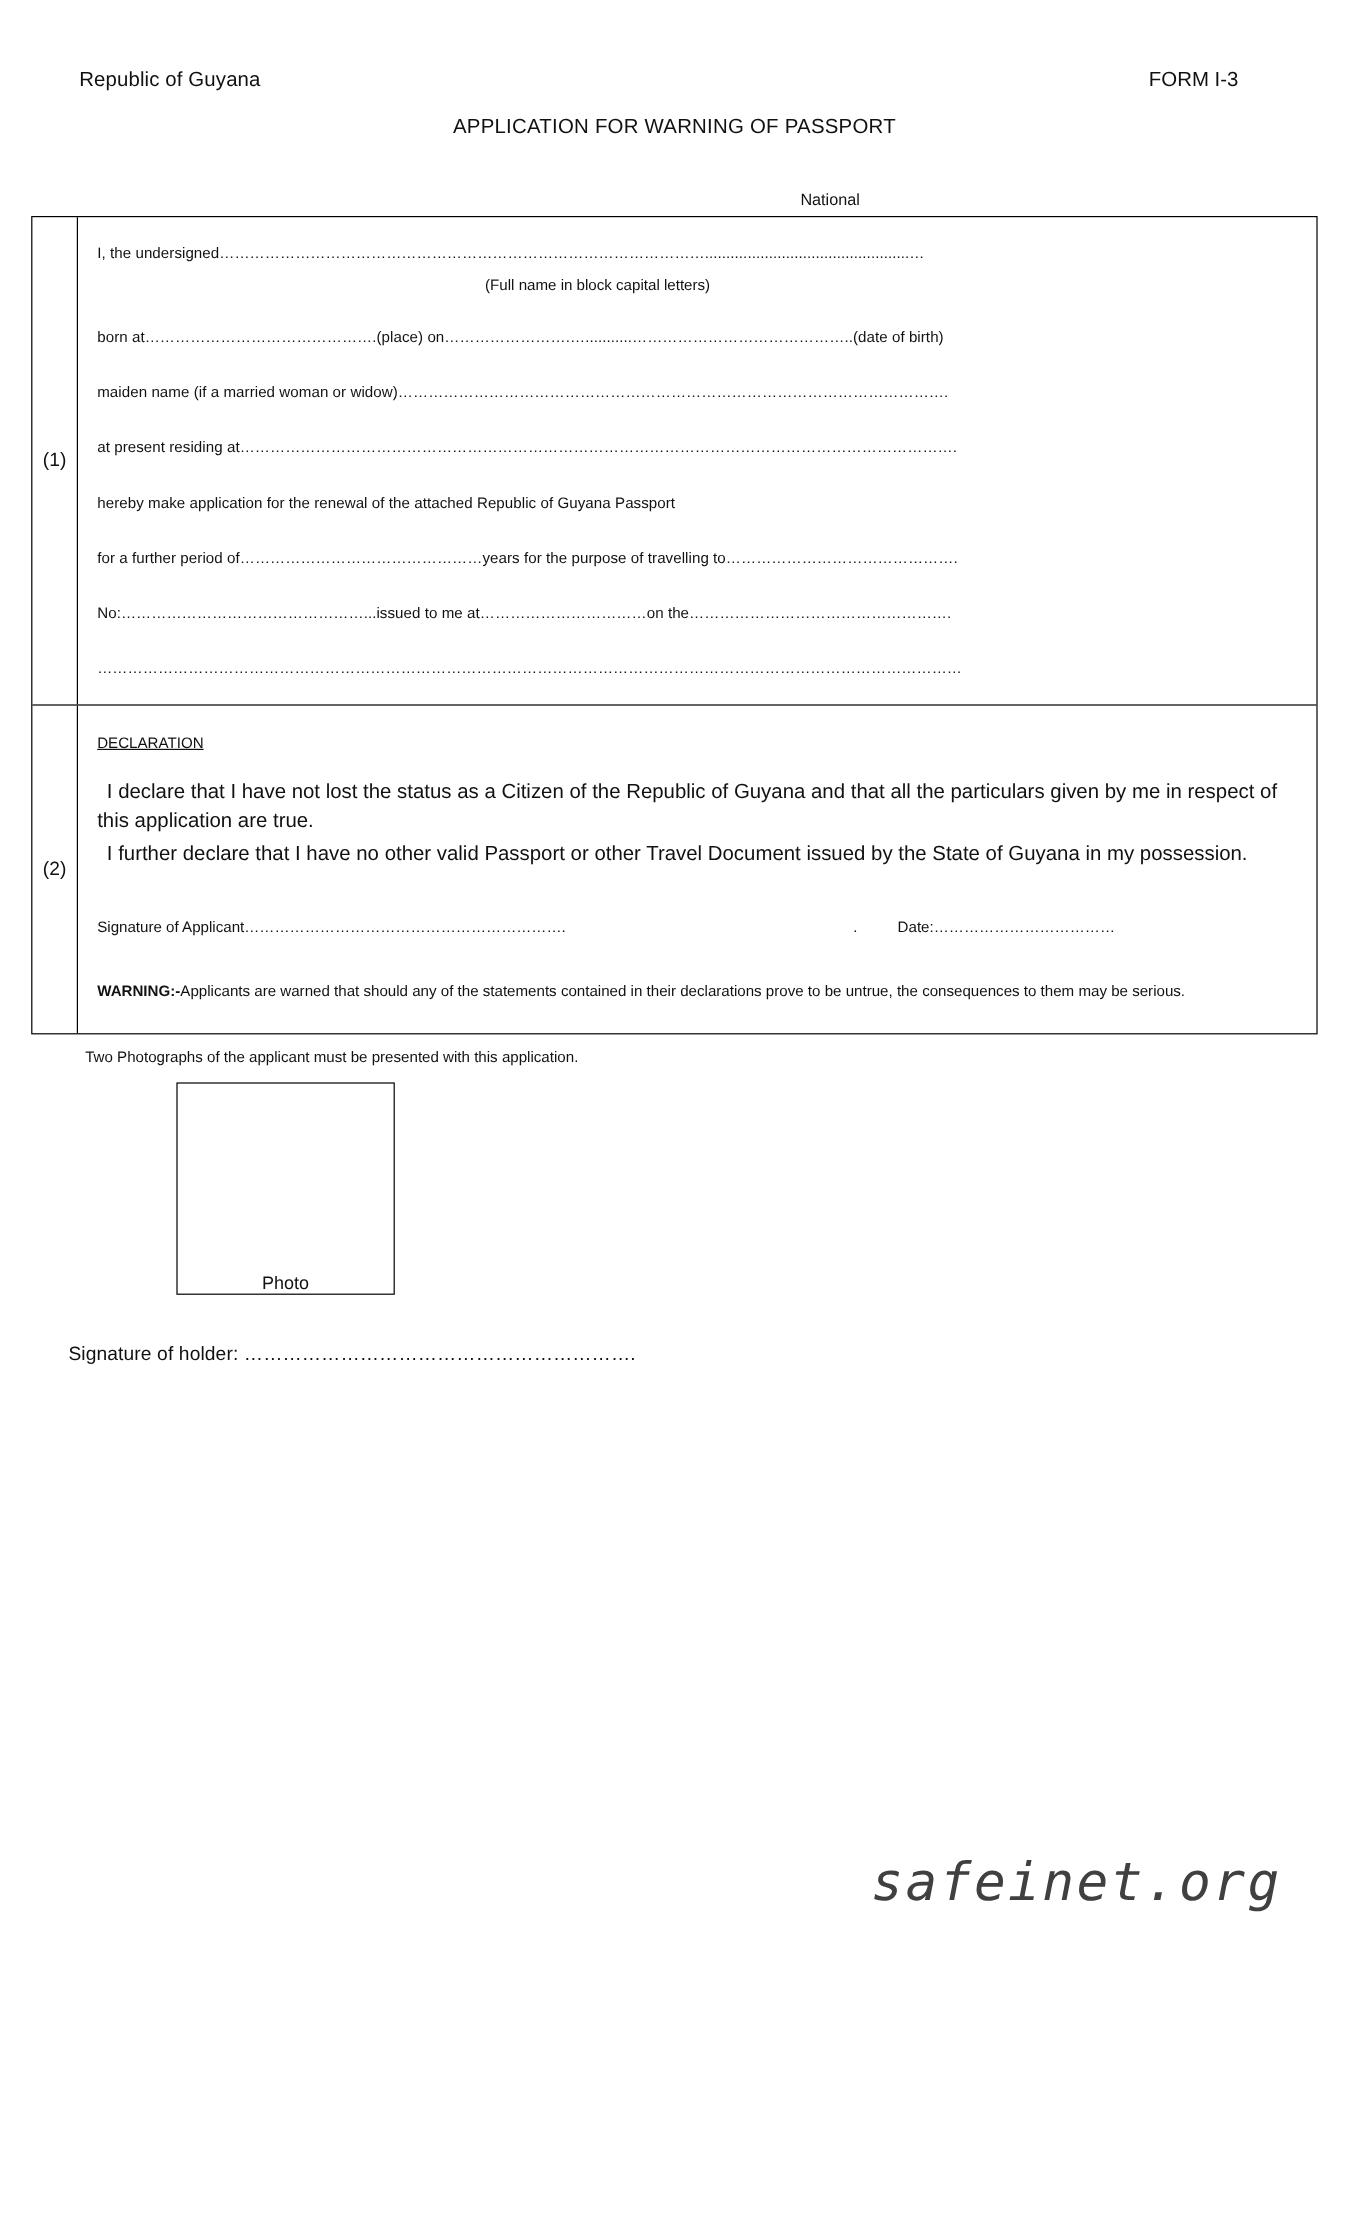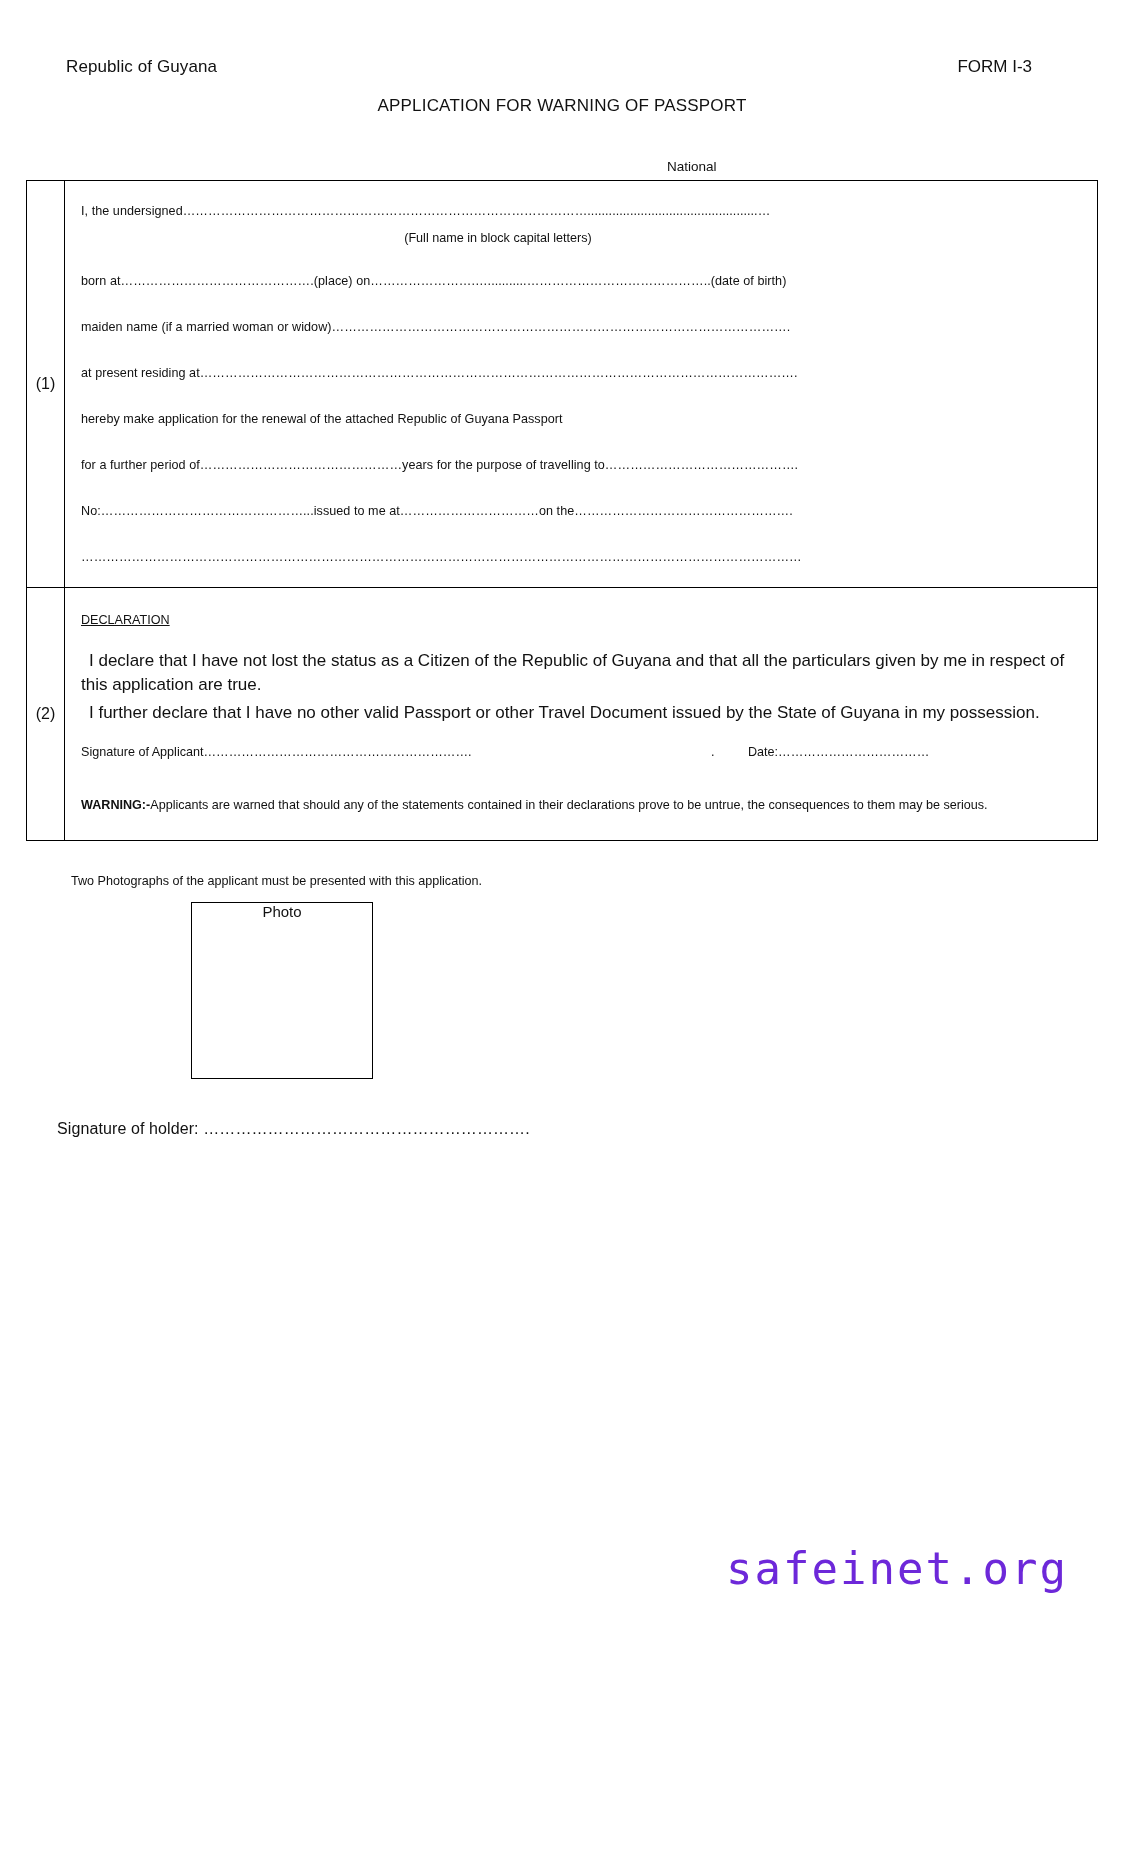--- a/index.html
+++ b/index.html
@@ -115,21 +115,21 @@
     margin: 0 0 22px 0;
     display: inline-block;
   }
   .decl-p {
     font-size: 17px;
     line-height: 24px;
     margin: 0 0 4px 0;
     text-indent: 8px;
     padding-right: 6px;
   }
-  .decl-p.second { margin-bottom: 20px; }
+  .decl-p.second { margin-bottom: 42px; }
   .sig-row {
     font-size: 12.6px;
     margin: 0 0 30px 0;
     position: relative;
     height: 18px;
   }
   .sig-row .sig-left { position: absolute; left: 0; top: 0; }
   .sig-row .sig-dot  { position: absolute; left: 630px; top: 0; }
   .sig-row .sig-date { position: absolute; left: 667px; top: 0; }
   .warn {
@@ -148,43 +148,43 @@
   }
   .photo-box {
     position: absolute;
     left: 147px;
     top: 902px;
     width: 182px;
     height: 177px;
     border: 1.6px solid #000;
     box-sizing: border-box;
     display: flex;
-    align-items: flex-start;
+    align-items: flex-end;
     justify-content: center;
     font-size: 15px;
     background: #fff;
-    margin-left: 44px;
   }
   .sig-holder {
     position: absolute;
     left: 57px;
     top: 1120px;
     font-size: 16px;
     letter-spacing: 0.1px;
   }
 
   
   .watermark {
     position: absolute;
     right: 56px;
     bottom: 38px;
     font-family: "DejaVu Sans Mono", monospace;
     font-size: 44px;
     letter-spacing: 2px;
-    color: #6d28d9;
+    color: #404040;
+    font-style: italic;
   }
 </style>
 </head>
 <body>
 
 <div class="page">
 
   <div class="hdr-left">Republic of Guyana</div>
   <div class="hdr-right">FORM I-3</div>
   <div class="doc-title">APPLICATION FOR WARNING OF PASSPORT</div>

